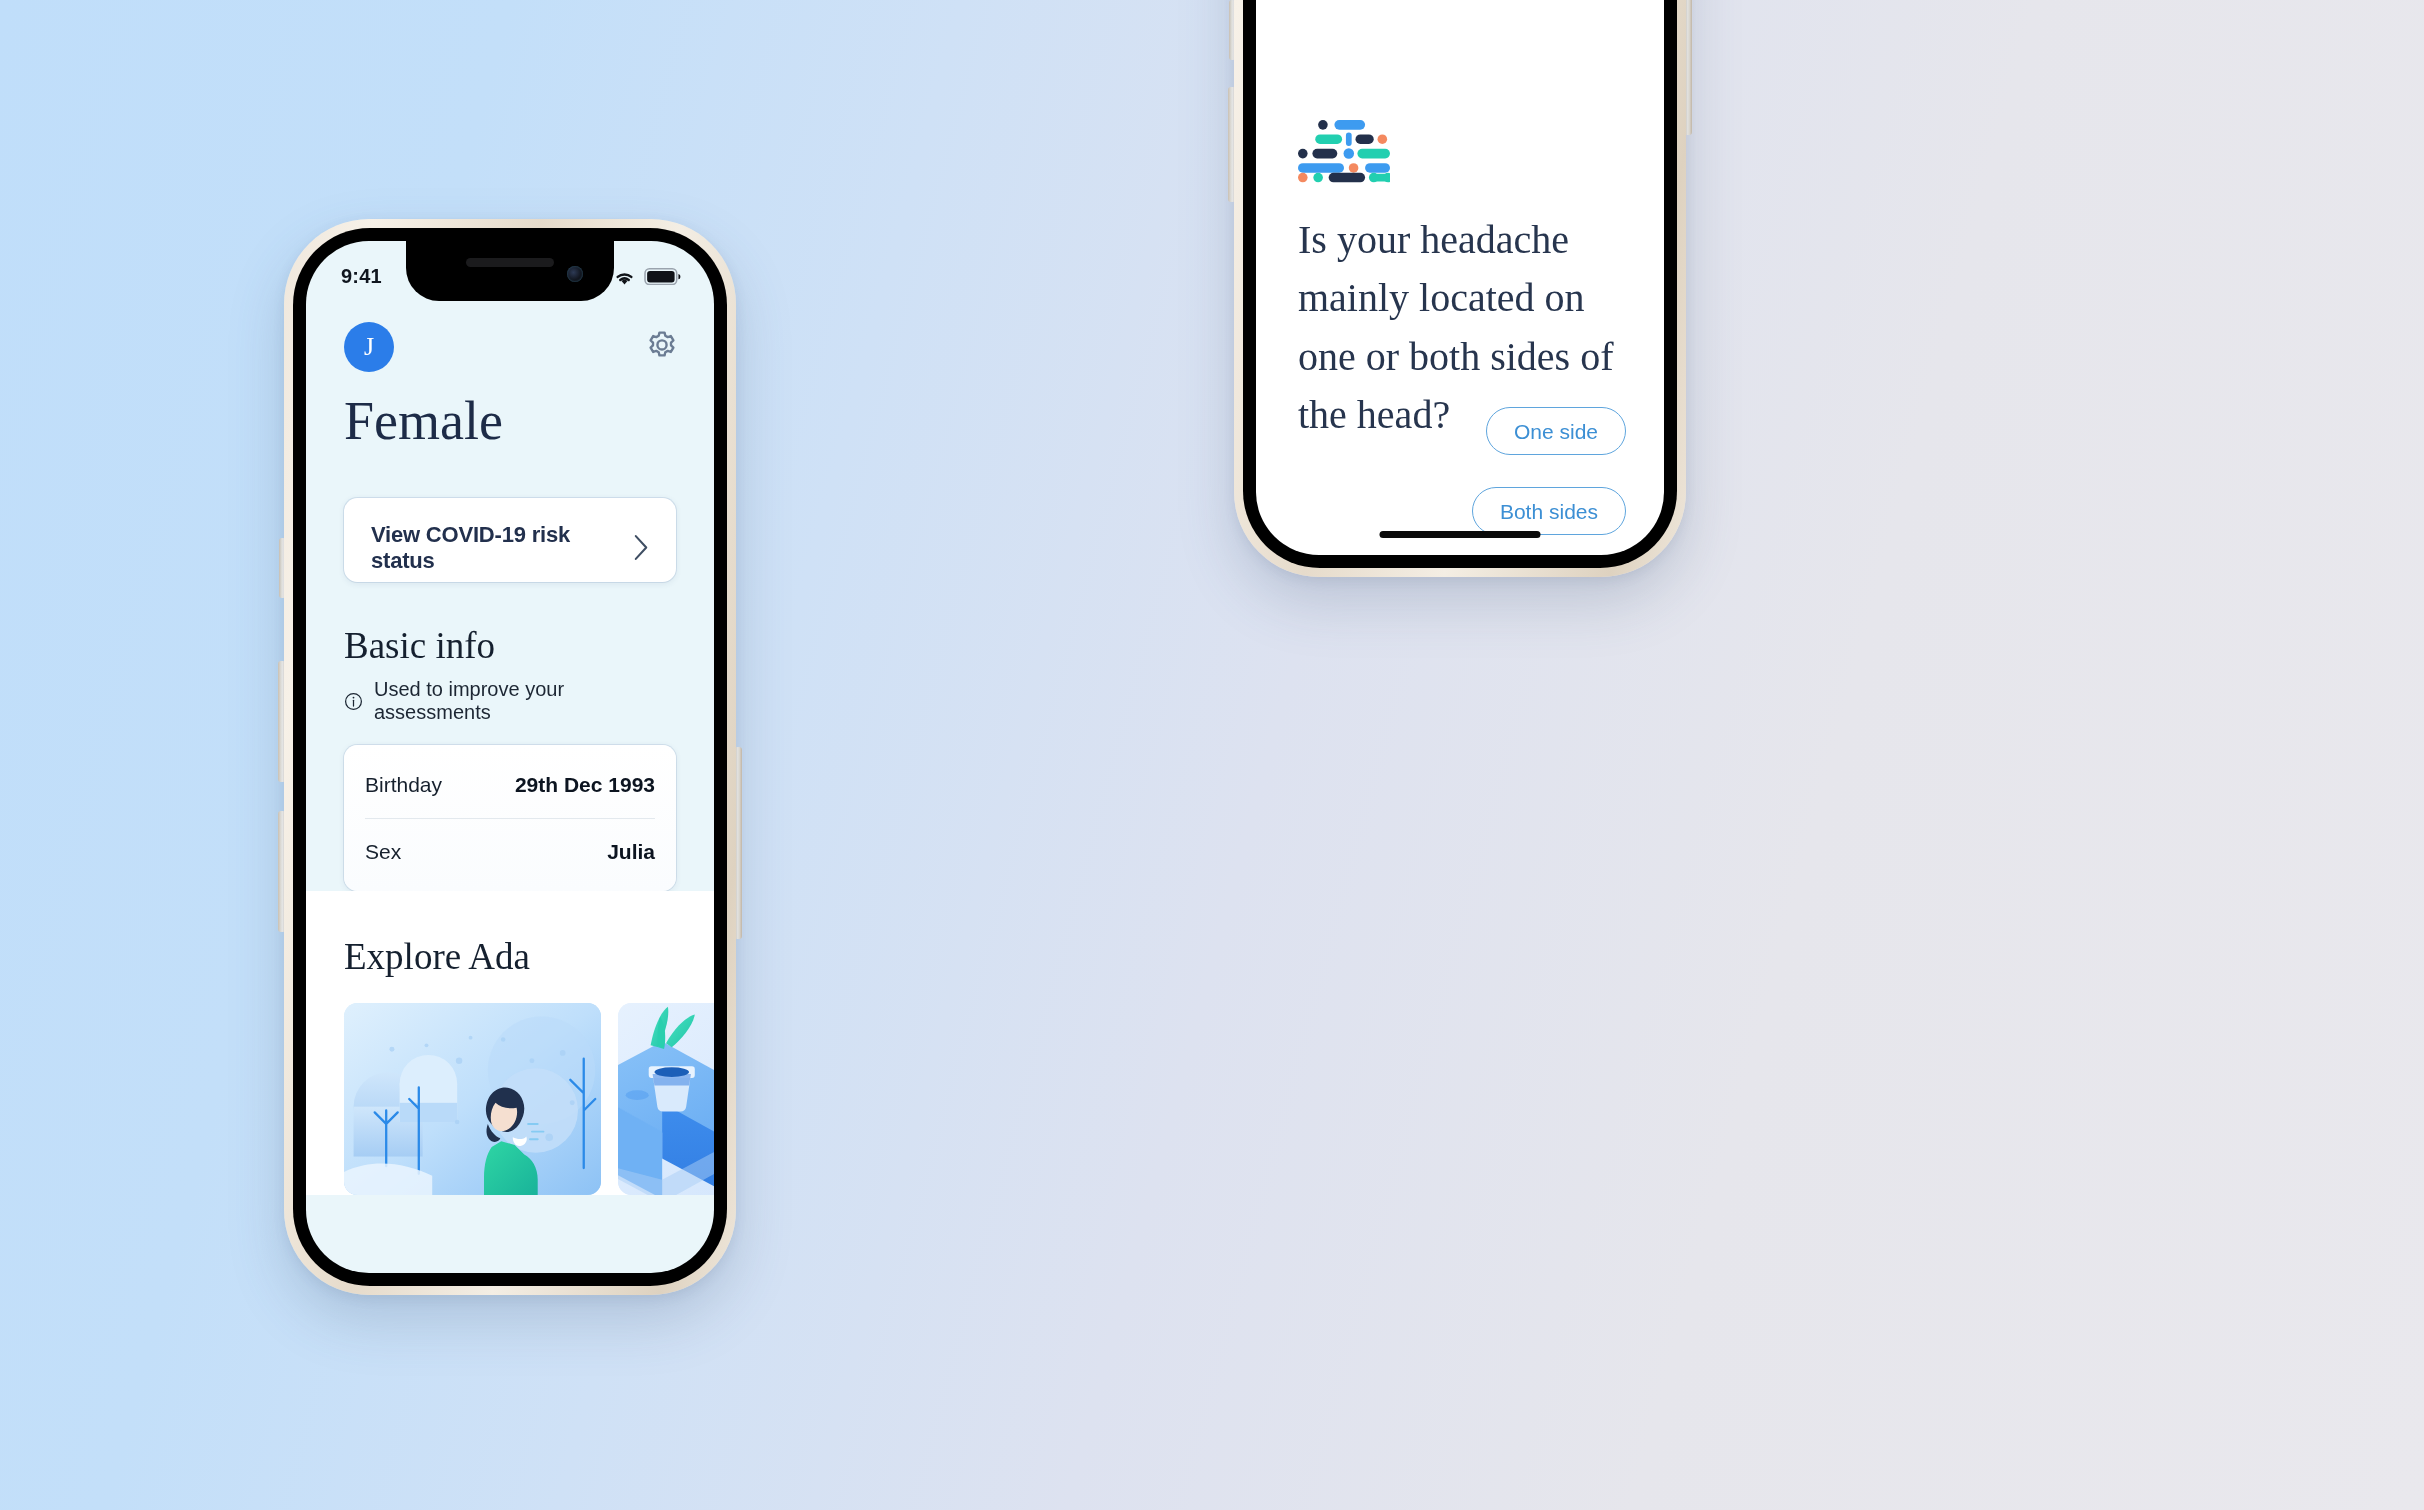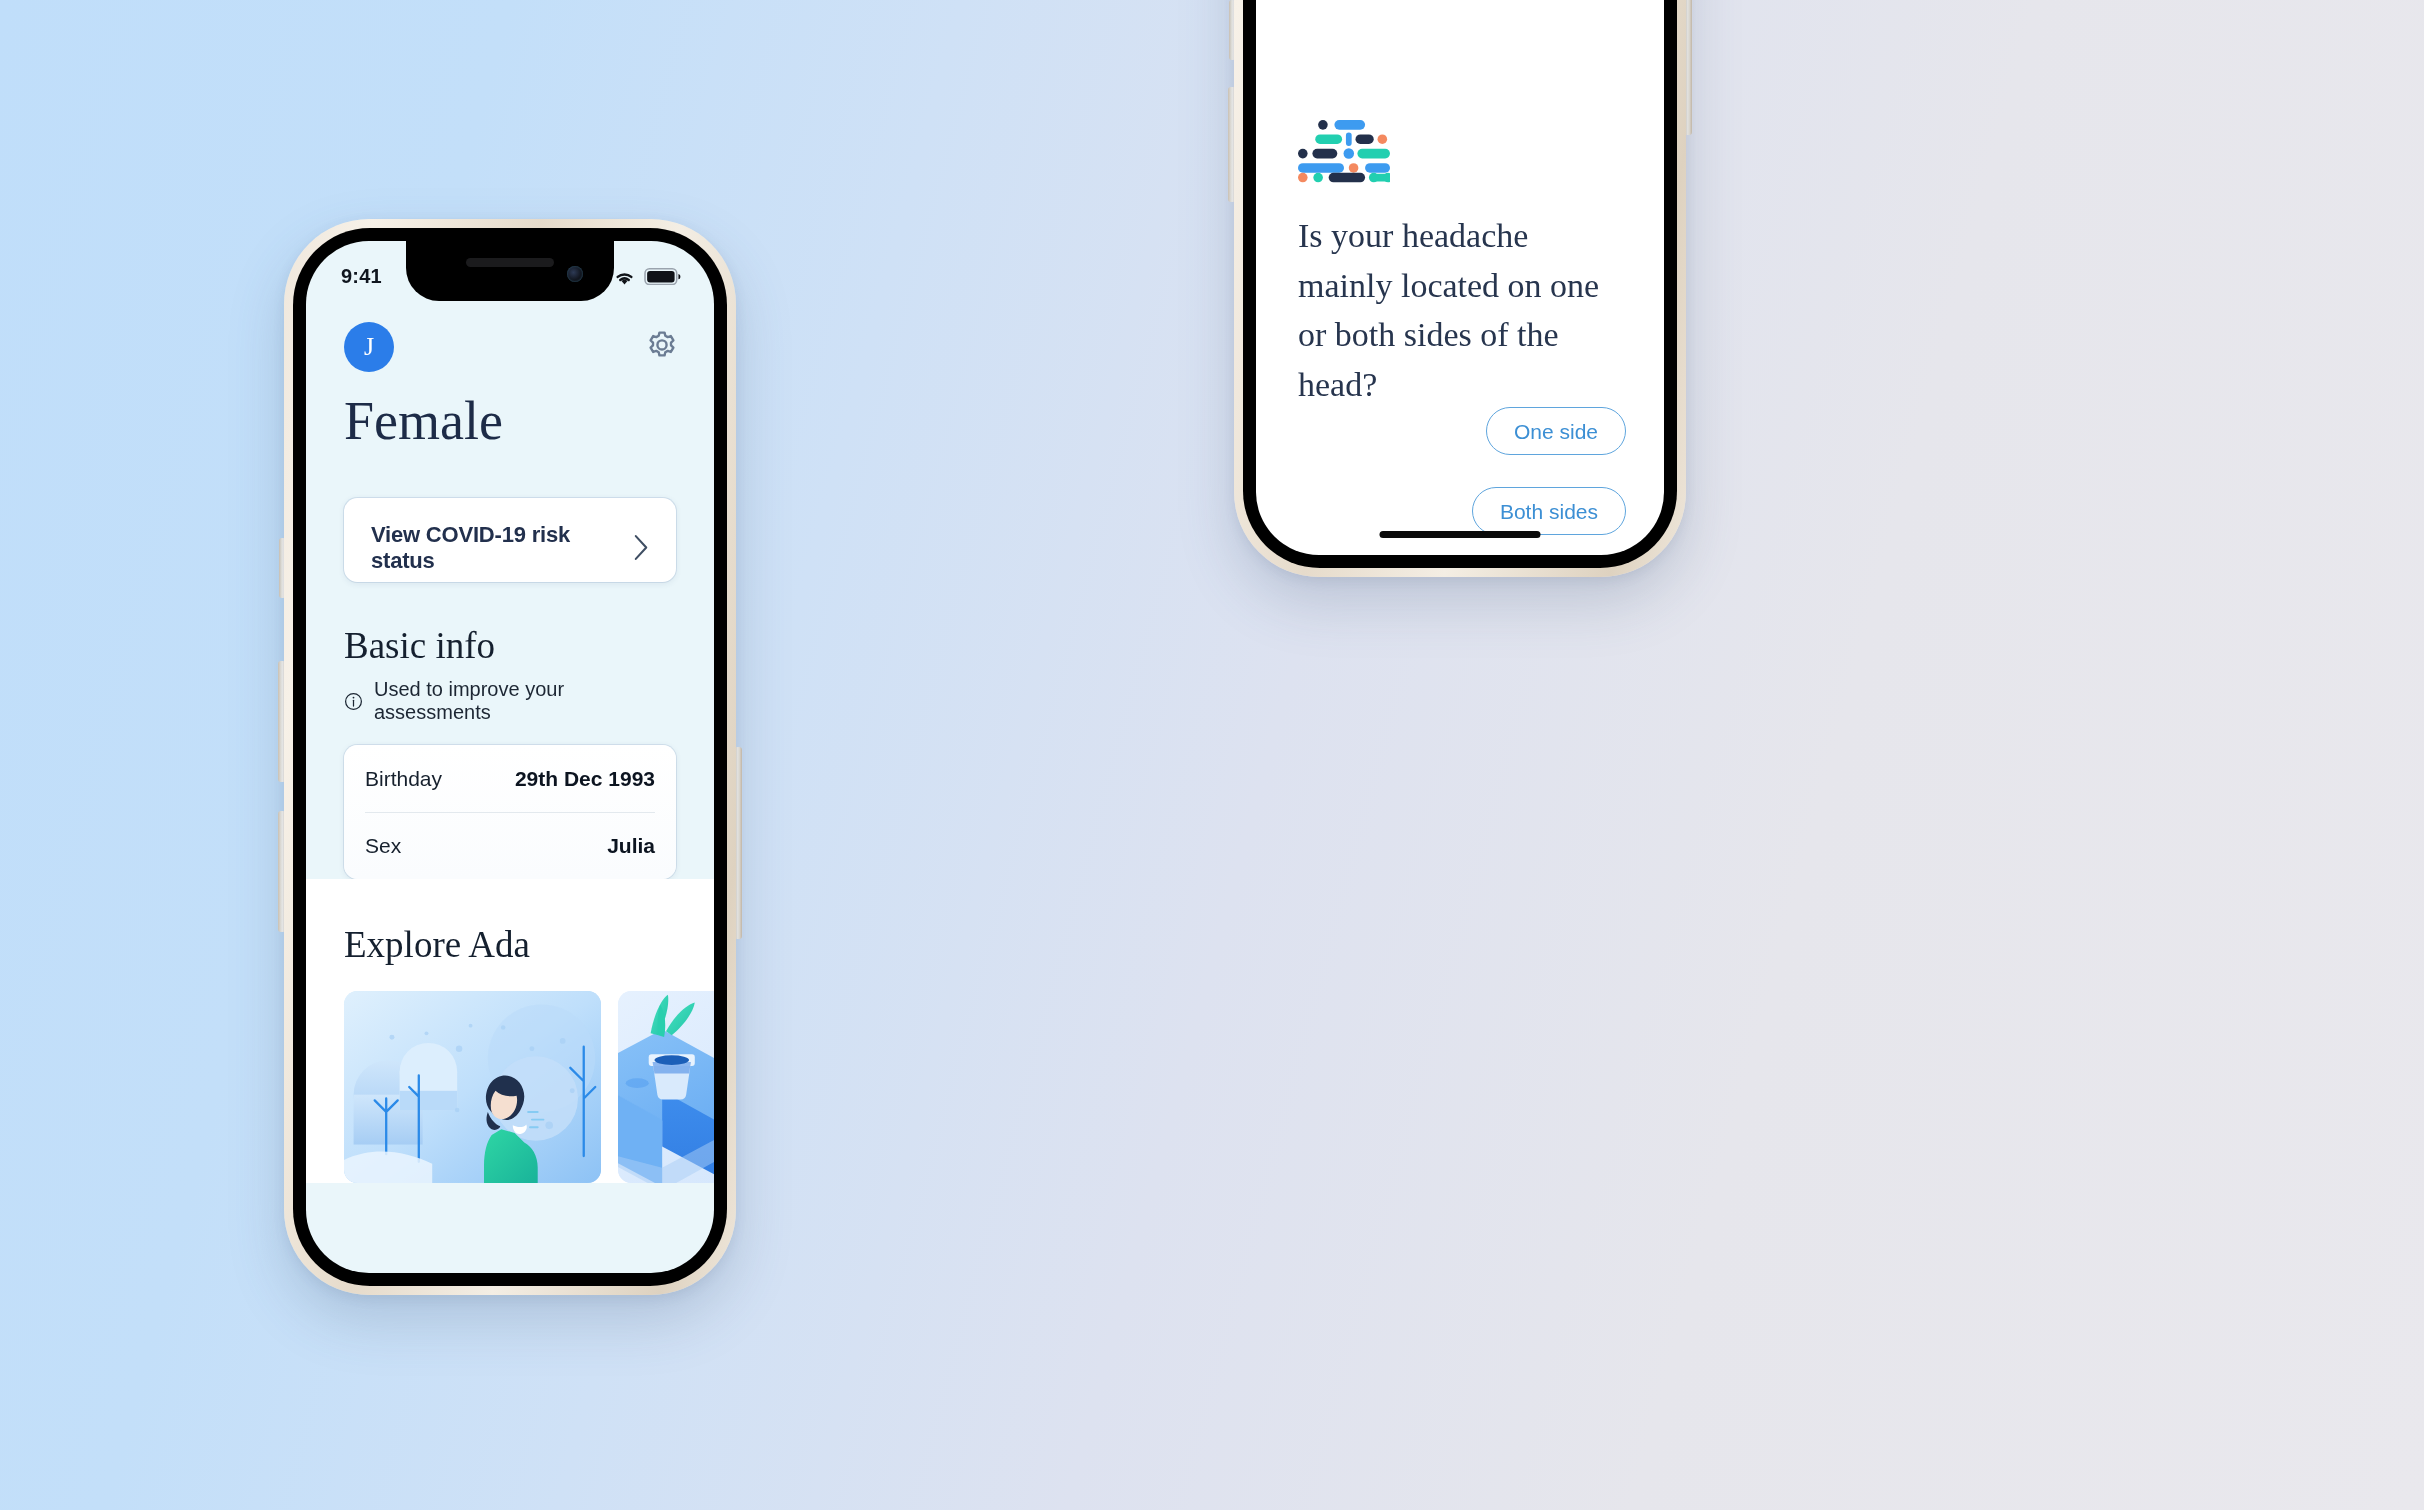--- a/index.html
+++ b/index.html
@@ -196,21 +196,21 @@
     padding: 11.5px 38px 0 38px;
     font-size: 20px;
     color: #1c2633;
   }
 
   .info-card {
     margin: 21px 38px 0 38px;
     background: linear-gradient(180deg, #ffffff 0%, #fafcfe 100%);
     border-radius: 13.4px;
     box-shadow: 0 1.9px 6.7px rgba(40,70,110,0.09), 0 0 0 1px rgba(204,220,234,0.75);
-    padding: 1px 21px;
+    padding: 7px 21px;
   }
   .info-row {
     display: flex;
     align-items: center;
     justify-content: space-between;
     height: 66px;
   }
   .info-row + .info-row { border-top: 1px solid #e3e9ee; }
   .info-key { font-size: 21px; color: #16202d; }
   .info-val { font-size: 21px; color: #0c1420; font-weight: 700; }
@@ -260,21 +260,21 @@
     left: 42px;
     width: 92px;
     height: 75px;
   }
   .question-text {
     position: absolute;
     top: 669px;
     left: 42px;
     right: 38px;
     font-family: "Liberation Serif", serif;
-    font-size: 34px;
+    font-size: 40px;
     line-height: 1.46;
     color: #27354e;
     font-weight: 400;
   }
   .answers {
     position: absolute;
     top: 865px;
     right: 38px;
     display: flex;
     flex-direction: column;

